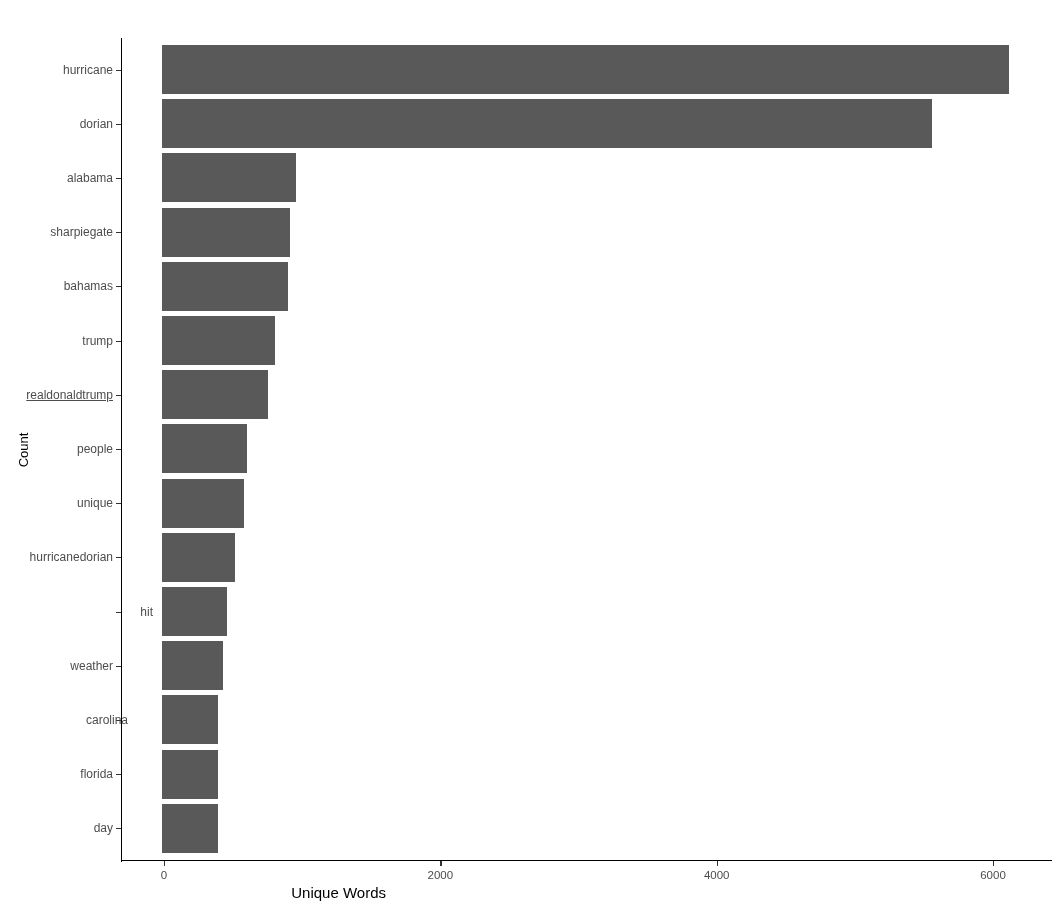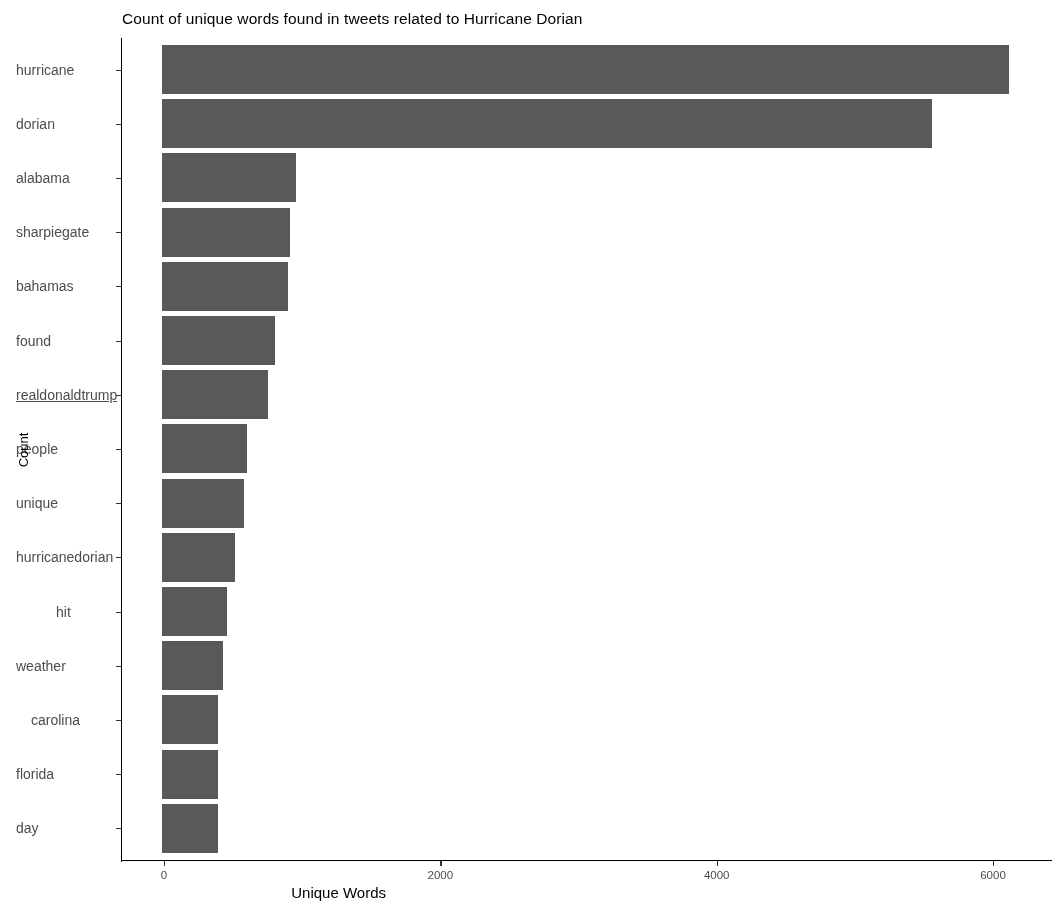--- a/index.html
+++ b/index.html
@@ -76,24 +76,24 @@
   
   .y-tick {
     position: absolute;
     width: 5px;
     height: 1.2px;
     background: #333333;
     left: 116px;
   }
   .y-label-wrap {
     position: absolute;
-    left: 16px;
+    left: 0;
     width: 113px;
-    text-align: left;
-    font-size: 14px;
+    text-align: right;
+    font-size: 12px;
     color: #4d4d4d;
     white-space: nowrap;
     transform: translateY(-50%);
   }
 
   
   .x-tick {
     position: absolute;
     top: 861px;
     width: 1.2px;
@@ -129,21 +129,20 @@
     transform: translate(0, -50%) rotate(-90deg);
     transform-origin: center center;
     white-space: nowrap;
   }
 </style>
 </head>
 <body>
 
 <div id="chart-root">
 
-  <div id="chart-title">Count of unique words found in tweets related to Hurricane Dorian</div>
 
   <div id="plot-panel">
     <div id="bars-layer">
         <div class="bar-row" style="top: 7px; width: 930px;">
           <div class="bar" style="left: 40px; width: 846.771px; background: rgb(89, 89, 89);"></div>
         </div>
         <div class="bar-row" style="top: 61.2px; width: 930px;">
           <div class="bar" style="left: 40px; width: 769.811px; background: rgb(89, 89, 89);"></div>
         </div>
         <div class="bar-row" style="top: 115.4px; width: 930px;">
@@ -196,21 +195,21 @@
       <div class="y-label-wrap" style="top: 69.5px;">hurricane</div>
       <div class="y-tick" style="top: 123.7px;"></div>
       <div class="y-label-wrap" style="top: 123.7px;">dorian</div>
       <div class="y-tick" style="top: 177.9px;"></div>
       <div class="y-label-wrap" style="top: 177.9px;">alabama</div>
       <div class="y-tick" style="top: 232.1px;"></div>
       <div class="y-label-wrap" style="top: 232.1px;">sharpiegate</div>
       <div class="y-tick" style="top: 286.3px;"></div>
       <div class="y-label-wrap" style="top: 286.3px;">bahamas</div>
       <div class="y-tick" style="top: 340.5px;"></div>
-      <div class="y-label-wrap" style="top: 340.5px;">found</div>
+      <div class="y-label-wrap" style="top: 340.5px;">trump</div>
       <div class="y-tick" style="top: 394.7px;"></div>
       <div class="y-label-wrap" style="top: 394.7px; text-decoration: underline;">realdonaldtrump</div>
       <div class="y-tick" style="top: 448.9px;"></div>
       <div class="y-label-wrap" style="top: 448.9px;">people</div>
       <div class="y-tick" style="top: 503.1px;"></div>
       <div class="y-label-wrap" style="top: 503.1px;">unique</div>
       <div class="y-tick" style="top: 557.3px;"></div>
       <div class="y-label-wrap" style="top: 557.3px;">hurricanedorian</div>
       <div class="y-tick" style="top: 611.5px;"></div>
       <div class="y-label-wrap" style="top: 611.5px; padding-left: 40px;">hit</div>

